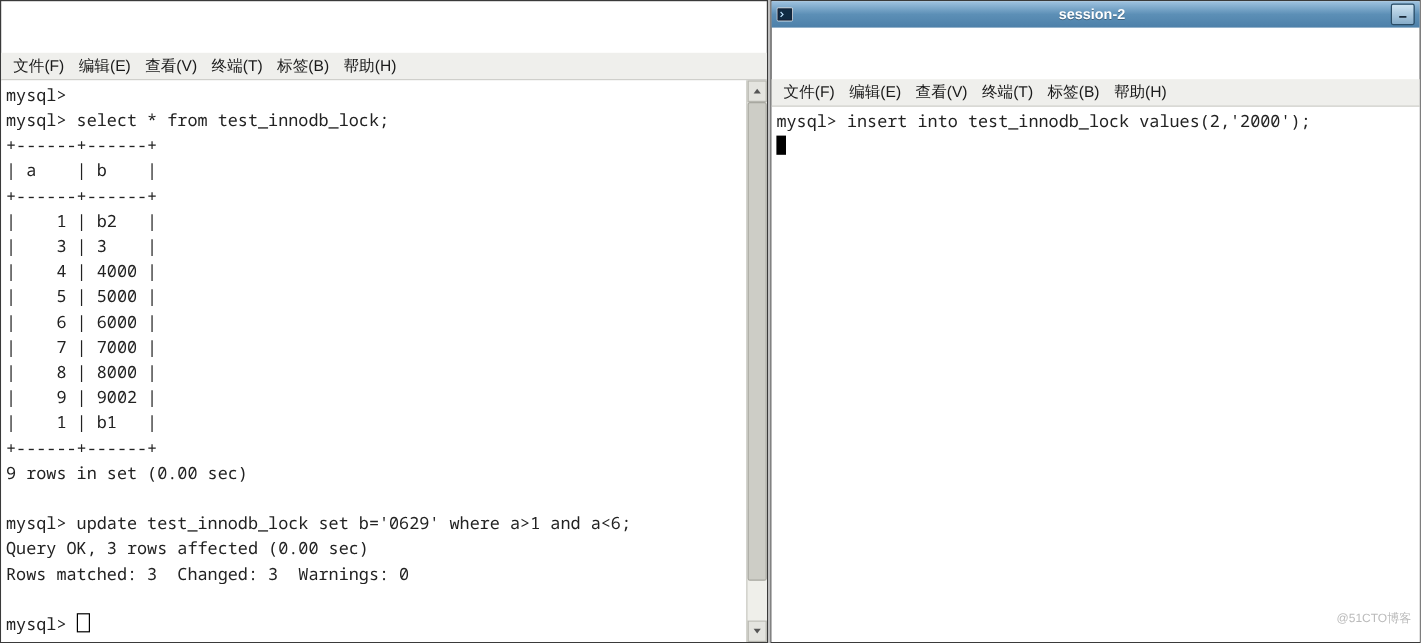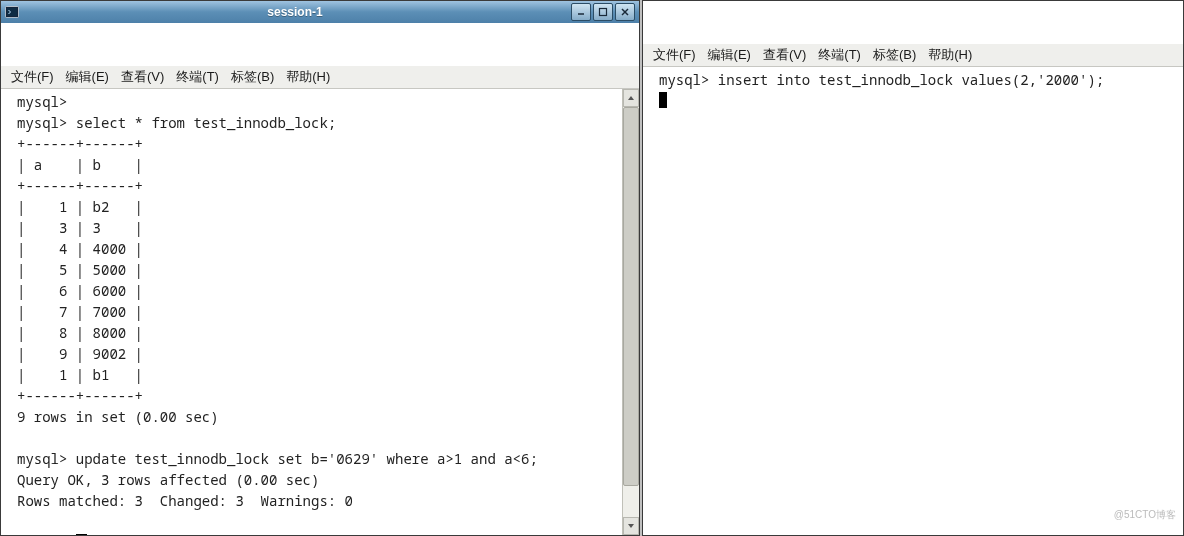--- a/index.html
+++ b/index.html
@@ -13,64 +13,36 @@
   .title-icon{width:14px;height:14px;display:inline-block;}
   .title-icon svg{display:block;}
   .title-text{flex:1;text-align:center;font-weight:bold;text-shadow:0 1px 0 rgba(0,0,0,0.3);}
   .title-btns{display:flex;gap:2px;}
   .tbtn{width:18px;height:16px;border:1px solid #2b4d66;background:linear-gradient(to bottom,#cfe4f2,#86acc9);border-radius:2px;display:flex;align-items:center;justify-content:center;font-size:10px;line-height:1;cursor:pointer;}
   .tbtn svg{display:block;}
   
   .menubar{height:22px;display:flex;align-items:center;padding:0 4px;gap:0;background:#efefec;border-bottom:1px solid #c7c7c2;font-size:13px;color:#1a1a1a;margin-top:43px;}
   .menuitem{padding:2px 6px;cursor:pointer;}
   
-  .termwrap{flex:1;display:flex;min-height:0;padding-left:12px;}
+  .termwrap{flex:1;display:flex;min-height:0;}
   .term{flex:1;background:#ffffff;color:#222;font-family:"Noto Sans Mono","DejaVu Sans Mono","Courier New",monospace;font-size:14px;line-height:21px;padding:2px 4px;white-space:pre;overflow:hidden;letter-spacing:0px;}
   .scrollbar{width:16px;background:#e9e9e6;display:flex;flex-direction:column;border-left:1px solid #c0c0b8;}
   .sb-btn{height:16px;background:#e4e4df;border:1px solid #b7b7b0;margin:0;display:flex;align-items:center;justify-content:center;font-size:9px;color:#555;cursor:pointer;}
   .sb-track{flex:1;background:#efefea;position:relative;}
   .sb-thumb{position:absolute;left:0;right:0;background:#cdcdc6;border:1px solid #a8a8a0;border-radius:2px;}
   .cursor{display:inline-block;width:8px;height:16px;background:#000;vertical-align:-2px;}
   .cursor-box{display:inline-block;width:9px;height:14px;border:1px solid #000;vertical-align:-2px;}
   .watermark{position:absolute;right:8px;bottom:14px;font-size:10px;color:#bbb;pointer-events:none;}
 </style>
 </head>
 <body>
 
 <div class="desktop">
 
   <div class="win win-left">
-    <div class="titlebar">
-      <span class="title-icon">
-        <svg width="14" height="14" viewBox="0 0 14 14">
-            <rect x="0.5" y="1.5" width="13" height="11" rx="1" fill="#13243a" stroke="#fff" stroke-width="0.6"></rect>
-            <rect x="2" y="3" width="10" height="8" fill="#0f2c44"></rect>
-            <path d="M3.5 5 L5.5 7 L3.5 9" stroke="#bfe4ff" stroke-width="1" fill="none"></path>
-          </svg>
-      </span>
-      <span class="title-text">session-1</span>
-      <div class="title-btns">
-        <div class="tbtn">
-          <svg width="10" height="10" viewBox="0 0 10 10">
-              <line x1="2" y1="7" x2="8" y2="7" stroke="#1a2a3a" stroke-width="1.5"></line>
-            </svg>
-        </div>
-        <div class="tbtn">
-          <svg width="10" height="10" viewBox="0 0 10 10">
-              <rect x="1.5" y="1.5" width="7" height="7" fill="none" stroke="#1a2a3a" stroke-width="1.2"></rect>
-            </svg>
-        </div>
-        <div class="tbtn">
-          <svg width="10" height="10" viewBox="0 0 10 10">
-              <line x1="2" y1="2" x2="8" y2="8" stroke="#1a2a3a" stroke-width="1.5"></line>
-              <line x1="8" y1="2" x2="2" y2="8" stroke="#1a2a3a" stroke-width="1.5"></line>
-            </svg>
-        </div>
-      </div>
-    </div>
     <div class="menubar">
       <span class="menuitem">文件(F)</span>
       <span class="menuitem">编辑(E)</span>
       <span class="menuitem">查看(V)</span>
       <span class="menuitem">终端(T)</span>
       <span class="menuitem">标签(B)</span>
       <span class="menuitem">帮助(H)</span>
     </div>
     <div class="termwrap">
       <div class="term"><span>mysql&gt;
@@ -109,20 +81,37 @@
               <polygon points="1,2 7,2 4,6" fill="#555"></polygon>
             </svg>
         </div>
       </div>
     </div>
   </div>
 
   <div class="gap"></div>
 
   <div class="win win-right">
+    <div class="titlebar">
+      <span class="title-icon">
+        <svg width="14" height="14" viewBox="0 0 14 14">
+            <rect x="0.5" y="1.5" width="13" height="11" rx="1" fill="#13243a" stroke="#fff" stroke-width="0.6"></rect>
+            <rect x="2" y="3" width="10" height="8" fill="#0f2c44"></rect>
+            <path d="M3.5 5 L5.5 7 L3.5 9" stroke="#bfe4ff" stroke-width="1" fill="none"></path>
+          </svg>
+      </span>
+      <span class="title-text">session-2</span>
+      <div class="title-btns">
+        <div class="tbtn">
+          <svg width="10" height="10" viewBox="0 0 10 10">
+              <line x1="2" y1="7" x2="8" y2="7" stroke="#1a2a3a" stroke-width="1.5"></line>
+            </svg>
+        </div>
+      </div>
+    </div>
     <div class="menubar">
       <span class="menuitem">文件(F)</span>
       <span class="menuitem">编辑(E)</span>
       <span class="menuitem">查看(V)</span>
       <span class="menuitem">终端(T)</span>
       <span class="menuitem">标签(B)</span>
       <span class="menuitem">帮助(H)</span>
     </div>
     <div class="termwrap">
       <div class="term"><span>mysql&gt; insert into test_innodb_lock values(2,'2000');

